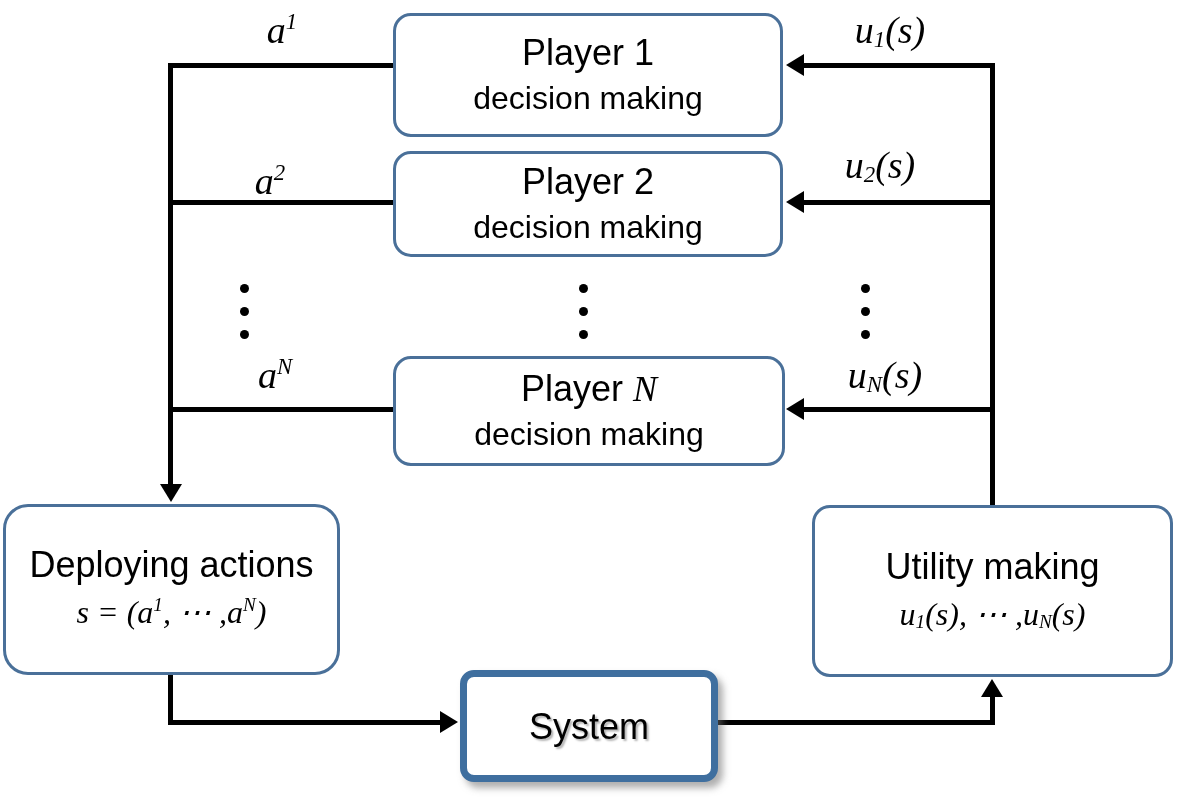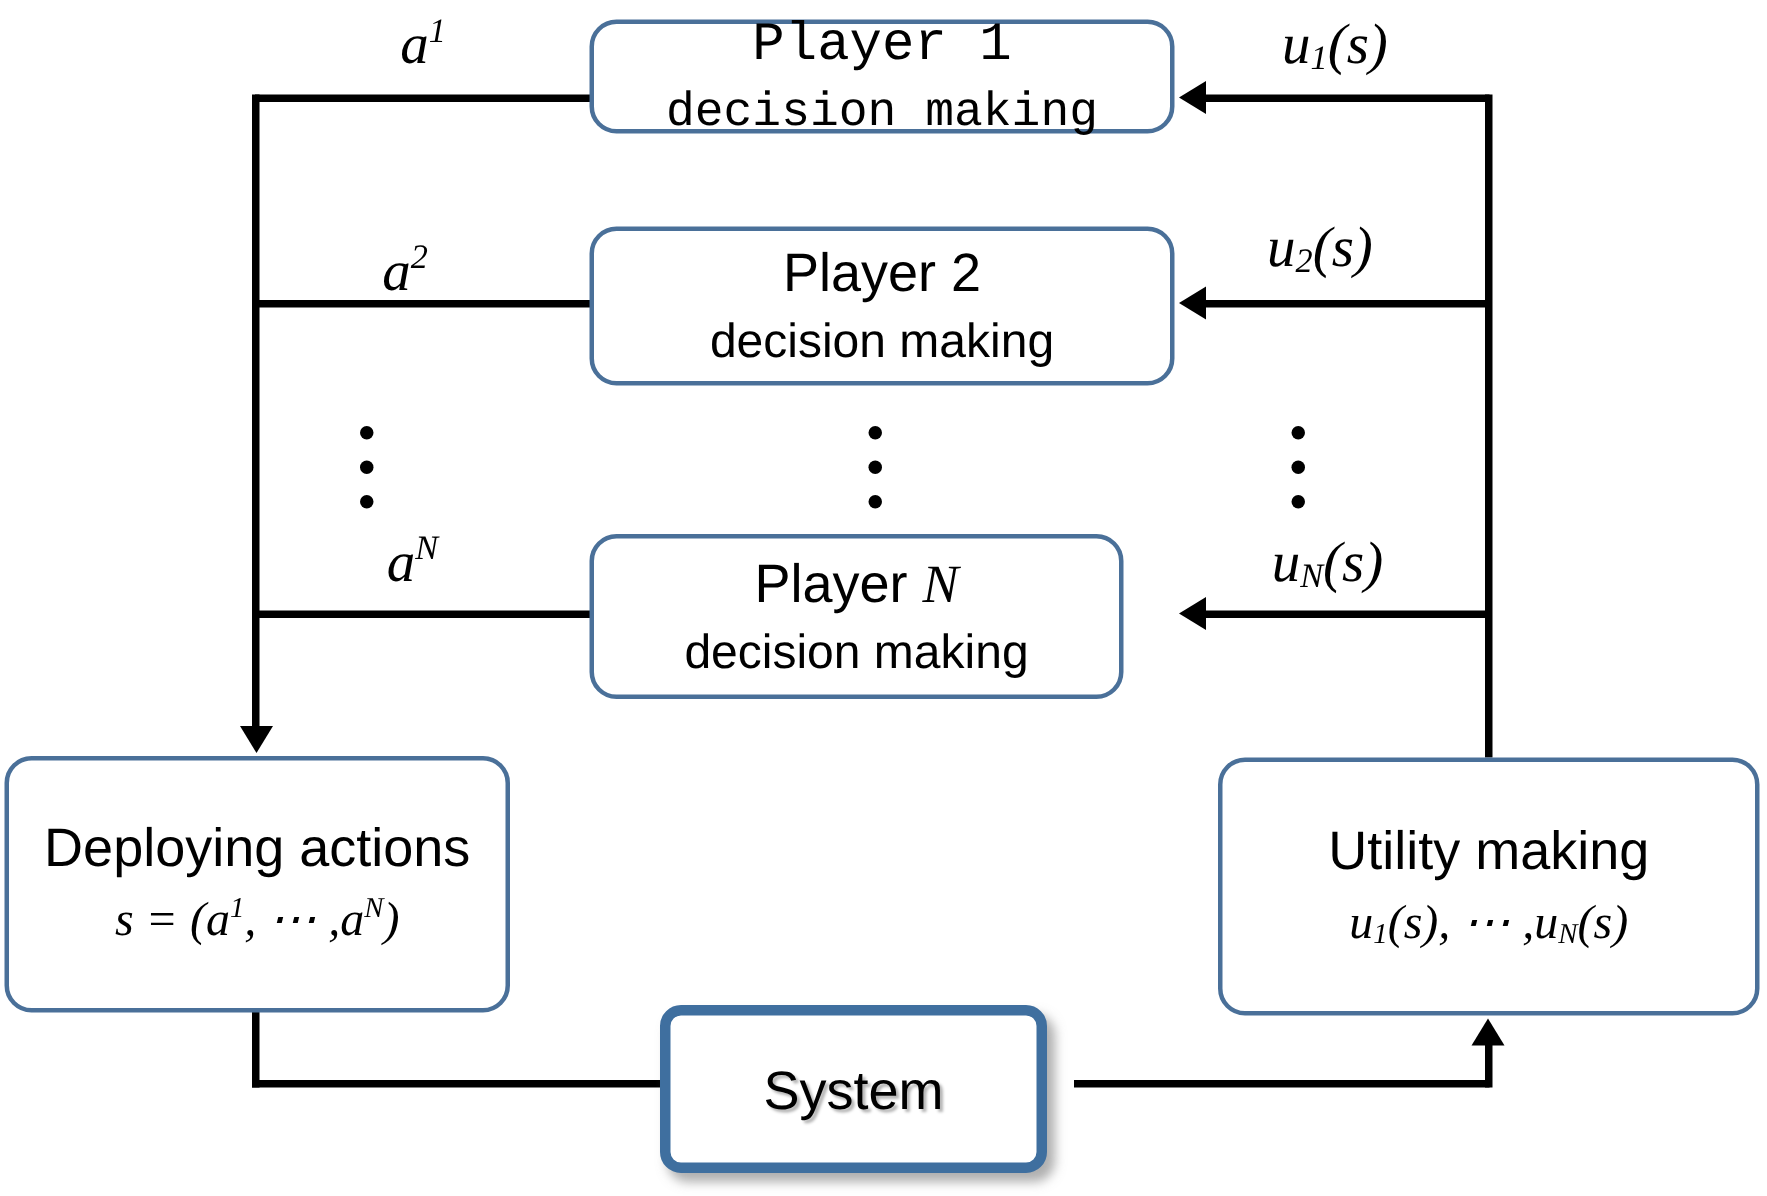--- a/index.html
+++ b/index.html
@@ -61,46 +61,46 @@
   <div class="arr left" style="left:786px;top:398px;"></div>
 
   <div class="vline" style="left:168px;top:673px;height:52px;"></div>
   <div class="hline" style="left:168px;top:720px;width:274px;"></div>
   <div class="arr right" style="left:440px;top:711px;"></div>
 
   <div class="hline" style="left:716px;top:720px;width:277px;"></div>
   <div class="vline" style="left:990px;top:691px;height:34px;"></div>
   <div class="arr up" style="left:981px;top:679px;"></div>
 
-  <div class="box" style="left:393px;top:13px;width:390px;height:76px;font-family:Liberation Mono, monospace;">
+  <div class="box" style="left:393px;top:13px;width:390px;height:124px;">
     <div class="line1"><span>Player 1</span><span class="mvar"></span></div>
     <div class="line2">decision making</div>
   </div>
 
   <div class="box" style="left:393px;top:151px;width:390px;height:106px;">
     <div class="line1"><span>Player 2</span><span class="mvar"></span></div>
     <div class="line2">decision making</div>
   </div>
 
-  <div class="box" style="left:393px;top:356px;width:356px;height:110px;">
+  <div class="box" style="left:393px;top:356px;width:392px;height:110px;">
     <div class="line1"><span>Player </span><span class="mvar">N</span></div>
     <div class="line2">decision making</div>
   </div>
 
-  <div class="box" style="left:3px;top:504px;width:337px;height:171px;">
+  <div class="box" style="left:3px;top:504px;width:337px;height:171px;border-radius:25px;">
     <div class="line1">Deploying actions</div>
     <div class="line2 boxmath math"><span>s</span><span> = (</span><span>a</span><sup>1</sup><span>, ⋯ ,</span><span>a</span><sup>N</sup><span>)</span></div>
   </div>
 
   <div class="box" style="left:812px;top:505px;width:361px;height:172px;">
     <div class="line1">Utility making</div>
     <div class="line2 boxmath math"><span>u</span><sub>1</sub><span>(s), ⋯ ,</span><span>u</span><sub>N</sub><span>(s)</span></div>
   </div>
 
-  <div class="box system" style="left:440px;top:670px;width:258px;height:112px;border-radius:14px;">
+  <div class="box system" style="left:460px;top:670px;width:258px;height:112px;border-radius:14px;">
     <div class="label">System</div>
   </div>
 
   <div class="mlabel" style="left:192px;top:8px;"><span>a</span><sup>1</sup></div>
   <div class="mlabel" style="left:180px;top:143px;margin-top:16px;"><span>a</span><sup>2</sup></div>
   <div class="mlabel" style="left:185px;top:353px;"><span>a</span><sup>N</sup></div>
 
   <div class="mlabel" style="left:800px;top:8px;"><span>u</span><sub>1</sub><span>(s)</span></div>
   <div class="mlabel" style="left:790px;top:143px;"><span>u</span><sub>2</sub><span>(s)</span></div>
   <div class="mlabel" style="left:795px;top:353px;"><span>u</span><sub>N</sub><span>(s)</span></div>

